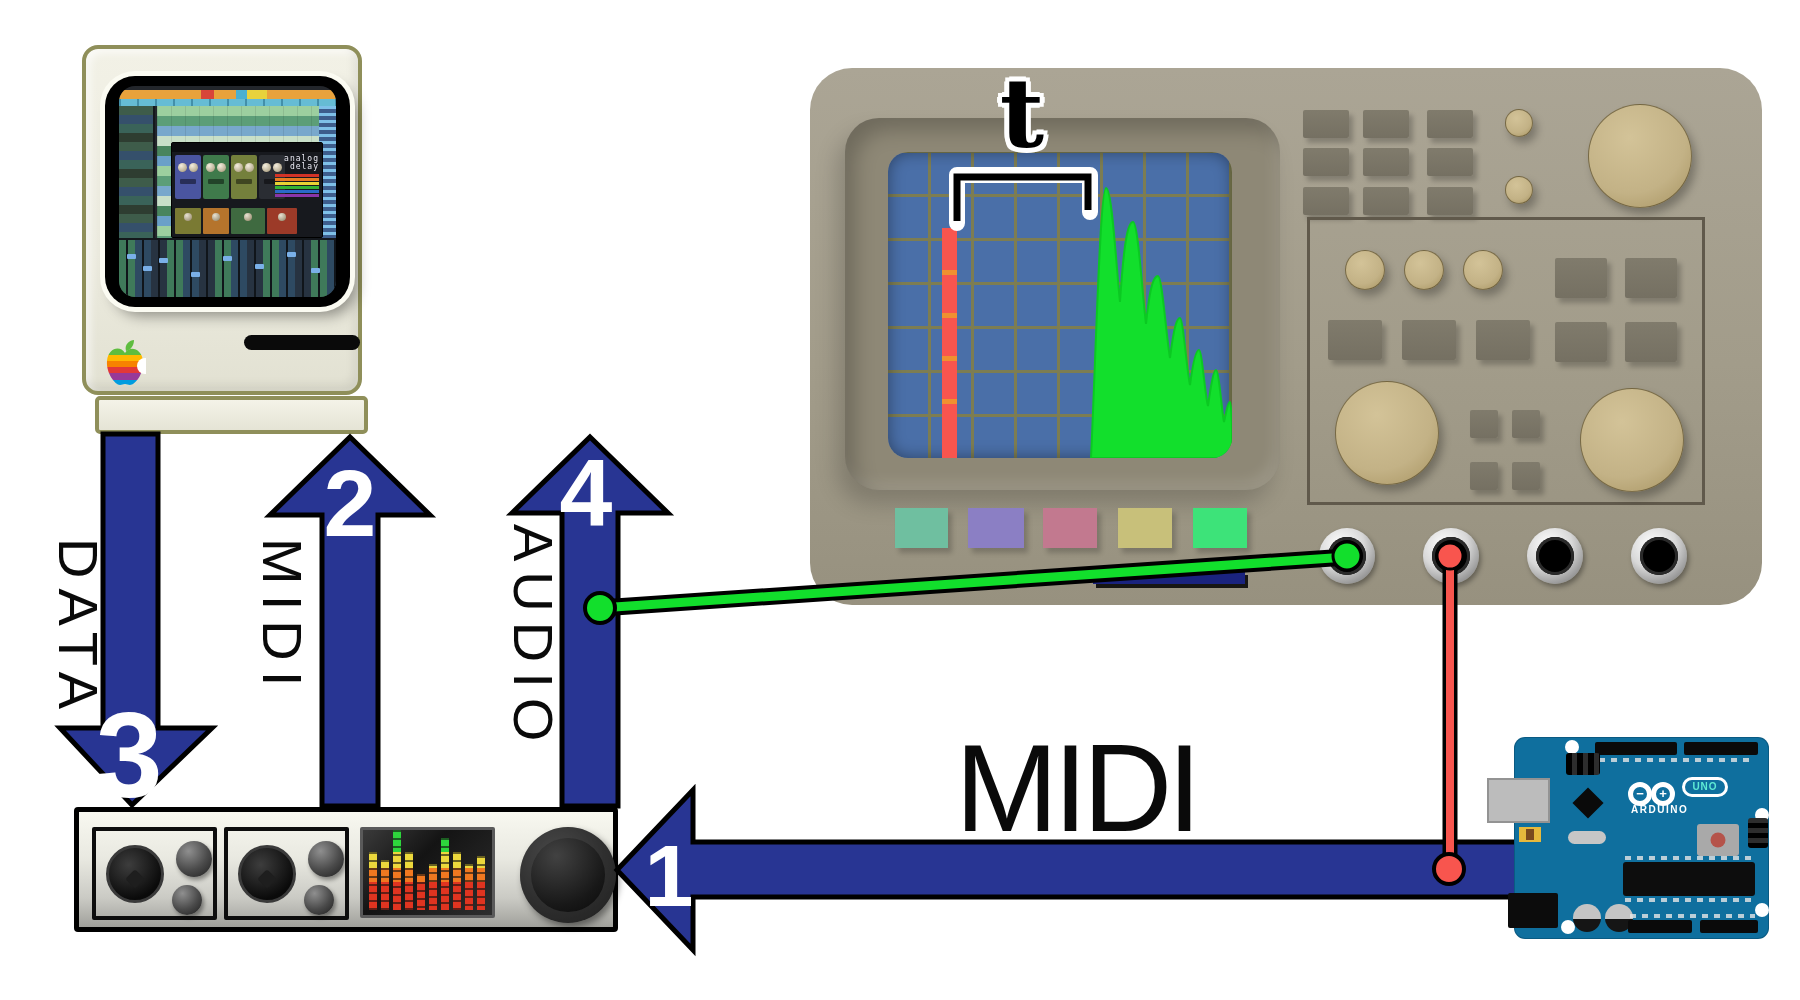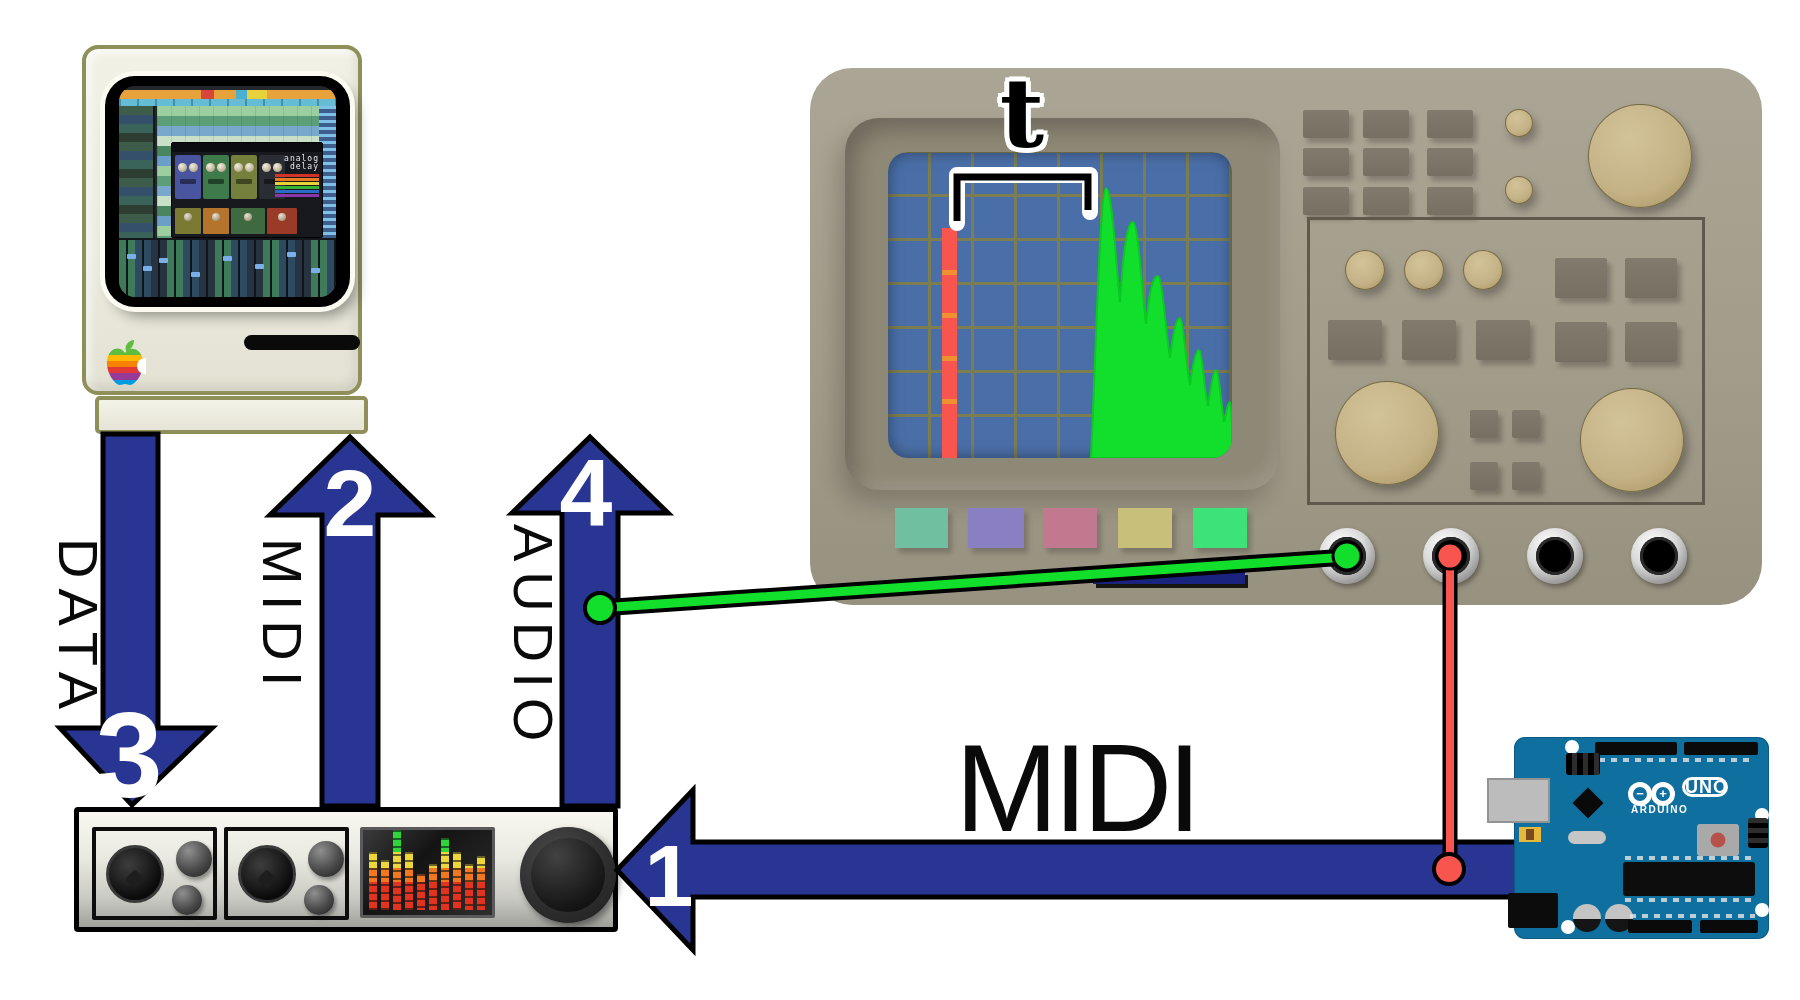--- a/index.html
+++ b/index.html
@@ -130,21 +130,21 @@
   .ard-usb { position:absolute; left:-28px; top:40px; width:63px; height:45px; background:#bcbcbc; border:2px solid #939393; }
   .ard-barrel { position:absolute; left:-7px; top:155px; width:50px; height:35px; background:#0c0c0c; border-radius:2px; }
   .ard-ic { position:absolute; left:108px; top:124px; width:132px; height:34px; background:#0d0d0d; border-radius:3px; }
   .ard-pins { position:absolute; height:4px; background: repeating-linear-gradient(90deg, rgba(230,230,230,.8) 0 6px, transparent 6px 12px); }
   .ard-cap { position:absolute; top:166px; width:28px; height:28px; border-radius:50%;
     background: linear-gradient(180deg,#c4c4c4 0 52%, #151515 52%); }
   .ard-logo-loop { position:absolute; top:44px; width:24px; height:24px; border:5px solid #fff; border-radius:50%; }
   .ard-logo-loop span { position:absolute; left:50%; top:50%; transform:translate(-50%,-54%);
     color:#fff; font-weight:bold; font-size:13px; }
   .ard-uno { position:absolute; left:167px; top:39px; width:46px; height:20px; border:3px solid #fff; border-radius:12px;
-    color:#ffffff; font-size:18px; font-weight:bold; letter-spacing:1px; text-align:center; line-height:14px; }
+    color:#5eead4; font-size:10px; font-weight:bold; letter-spacing:1px; text-align:center; line-height:14px; }
   .ard-brand { position:absolute; left:116px; top:66px; color:#fff; font-size:10px; font-weight:bold; letter-spacing:1.5px; }
   .ard-reset { position:absolute; left:182px; top:86px; width:42px; height:32px; background:#a9a9a9; border-radius:3px; }
   .ard-reset::after { content:""; position:absolute; left:50%; top:50%; transform:translate(-50%,-50%);
     width:15px; height:15px; border-radius:50%; background:#b5534a; }
   .ard-diamond { position:absolute; left:62px; top:54px; width:22px; height:22px; background:#0a0a0a; transform:rotate(45deg); }
   .ard-crystal { position:absolute; left:53px; top:93px; width:38px; height:13px; background:#c6c6c6; border-radius:7px; }
   .ard-fuse { position:absolute; left:4px; top:89px; width:22px; height:15px; background:#e6b93c; }
   .ard-fuse::after { content:""; position:absolute; left:7px; top:2px; width:8px; height:11px; background:#7a4a1e; }
 
   

